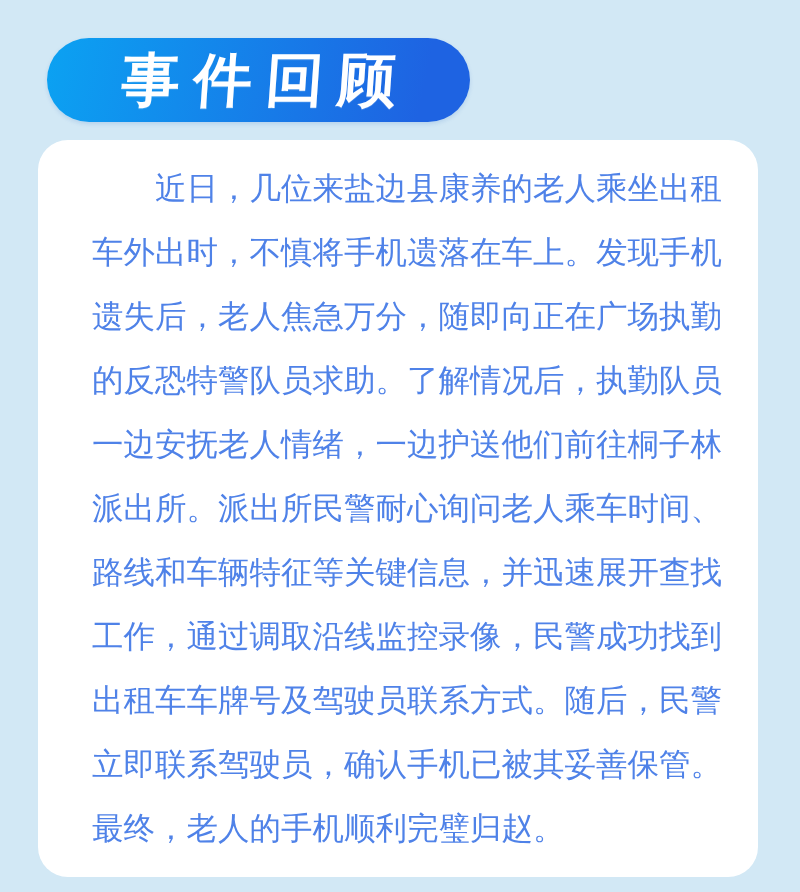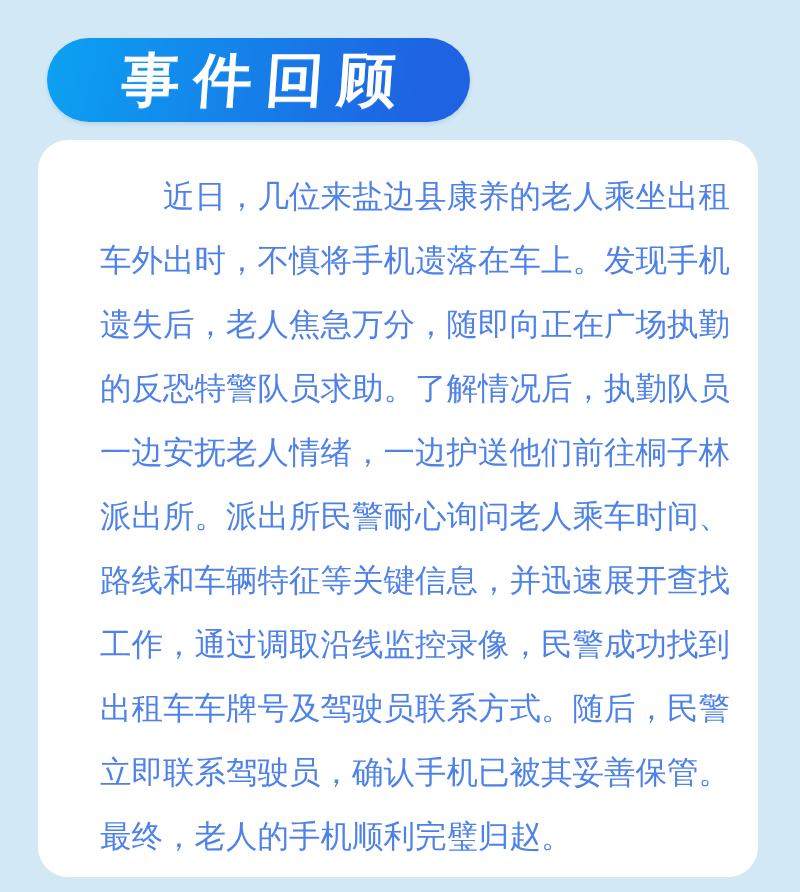--- a/index.html
+++ b/index.html
@@ -51,21 +51,21 @@
     left:38px;
     top:140px;
     width:720px;
     height:737px;
     background:var(--card-background);
     border-radius:30px;
     box-sizing:border-box;
     padding:8px 45px 25px 46px;
   }
   .article-paragraph{
-    margin:16px;
+    margin:8px;
     width:630px;
     color:var(--body-text);
     font-size:31.5px;
     line-height:64px;
     text-align:justify;
     text-justify:inter-ideograph;
     text-indent:2em;
     letter-spacing:0;
     word-break:break-all;
     overflow-wrap:anywhere;

